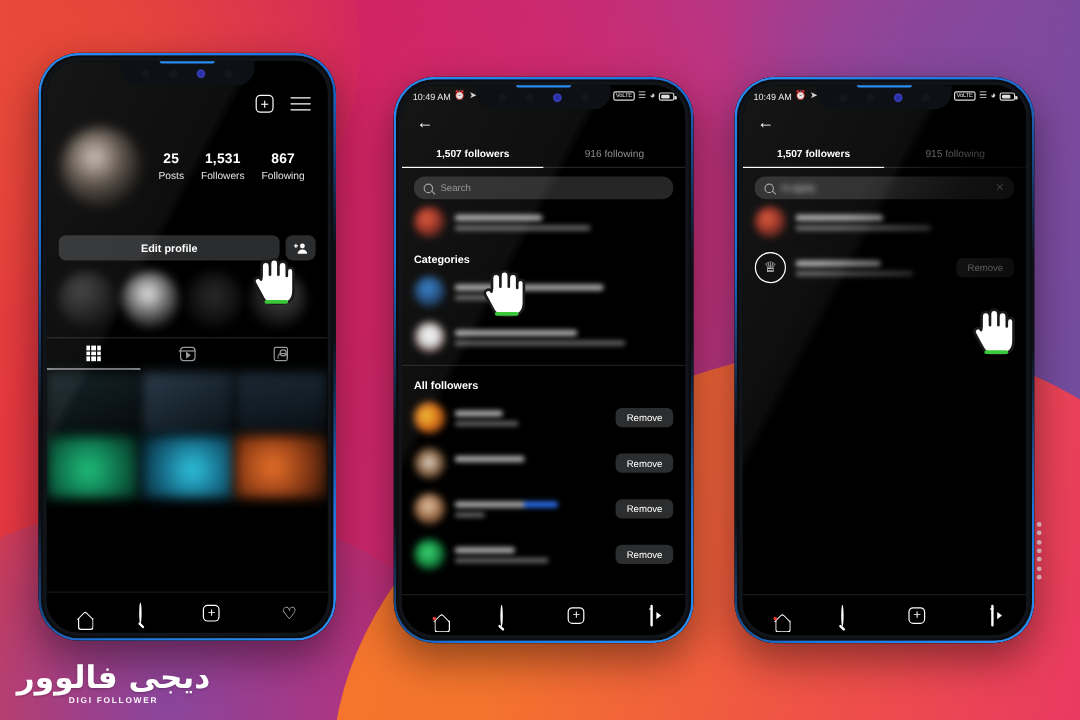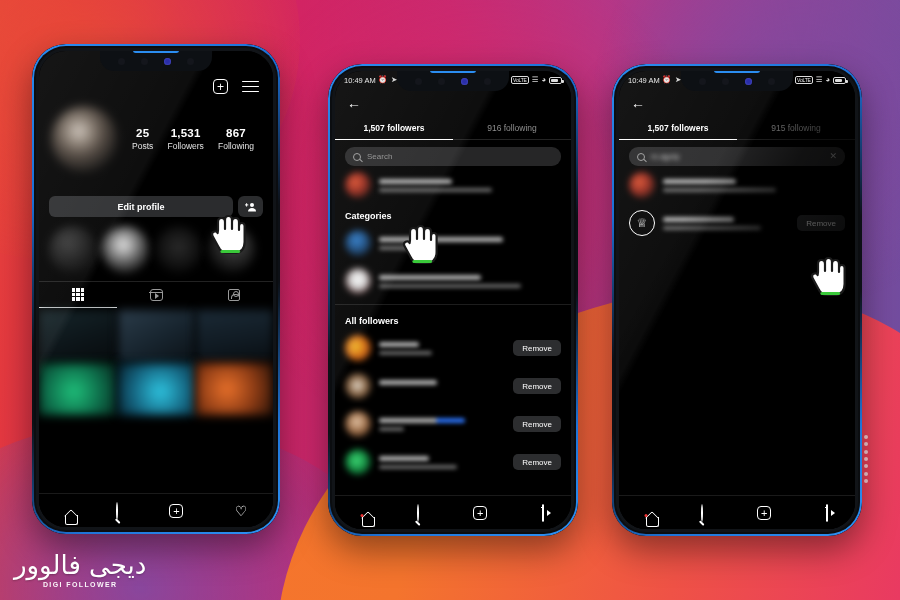--- a/index.html
+++ b/index.html
@@ -75,21 +75,21 @@
   }
 
   
   #watermark {
     position:absolute; left:14px; bottom:12px; z-index:20;
     text-align:center; line-height:1;
     color:#fff;
   }
   #watermark .wm-fa {
     font-family:"DejaVu Sans", sans-serif;
-    font-size:26px; font-weight:normal;
+    font-size:26px; font-weight:bold;
     letter-spacing:.5px;
     text-shadow:0 1px 2px rgba(0,0,0,.25);
     direction:rtl;
   }
   #watermark .wm-en {
     font-size:7px; font-weight:bold; letter-spacing:1.4px;
     margin-top:3px; opacity:.95;
   }
 
   

